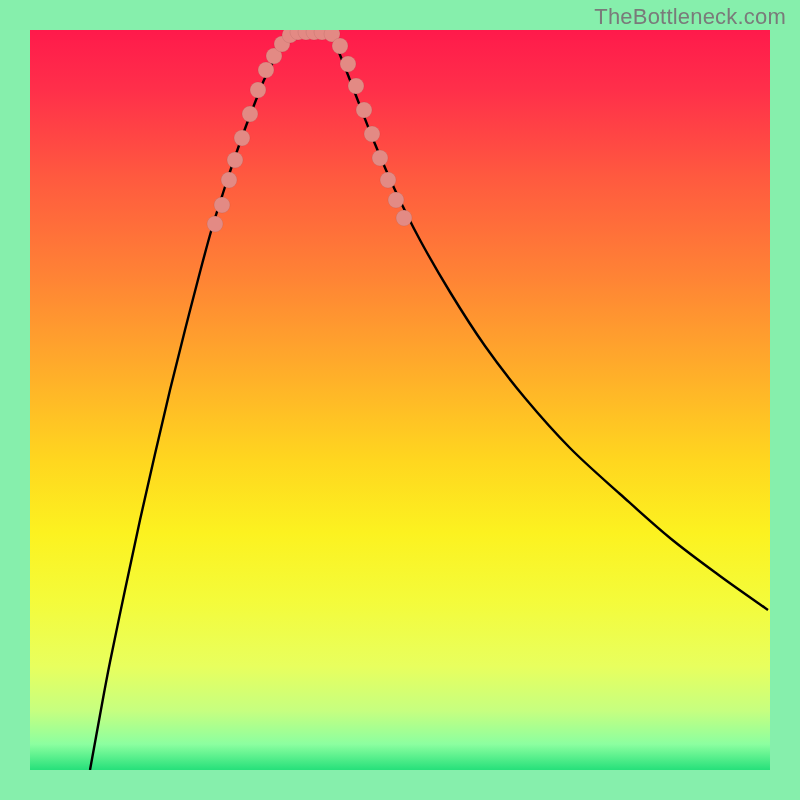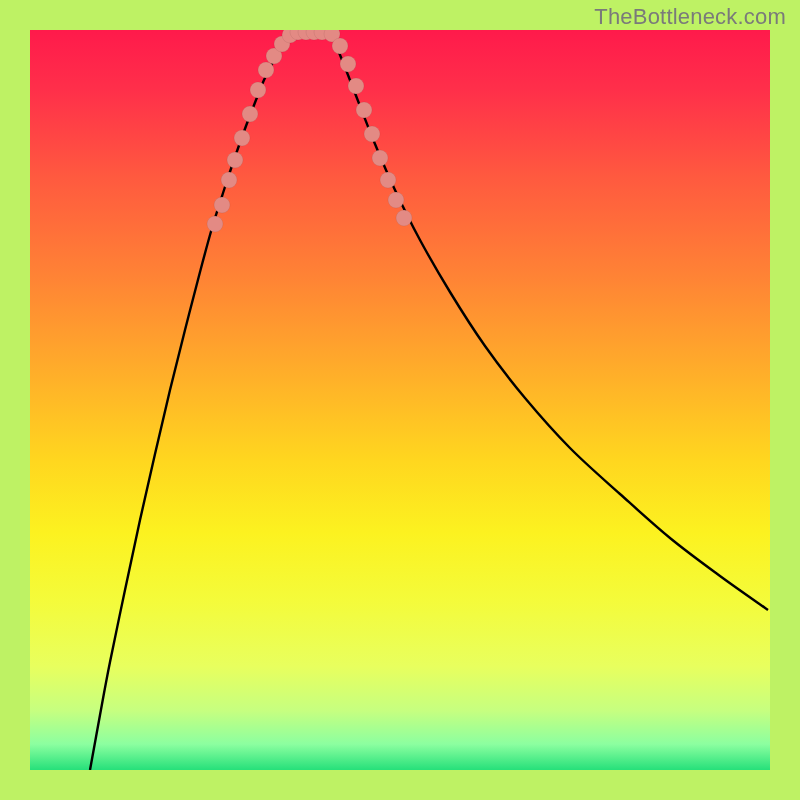--- a/index.html
+++ b/index.html
@@ -8,21 +8,21 @@
     width: 800px;
     height: 800px;
     background: #000;
     overflow: hidden;
     font-family: Arial, Helvetica, sans-serif;
   }
   .stage {
     position: relative;
     width: 800px;
     height: 800px;
-    background: #bef264;
+    background: #86efac;
   }
   .watermark {
     position: absolute;
     top: 4px;
     right: 14px;
     color: #7a7a7a;
     font-size: 22px;
     font-weight: 500;
     letter-spacing: 0.2px;
     z-index: 3;

